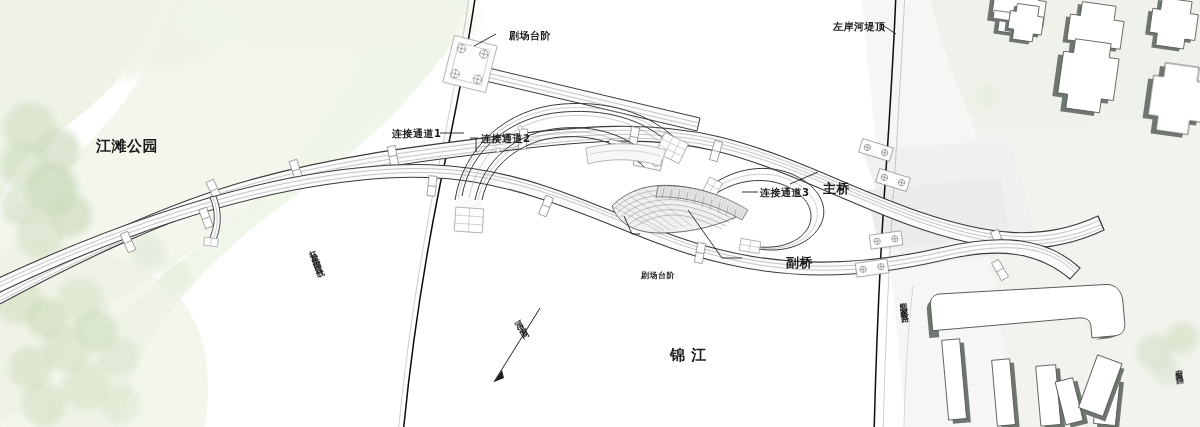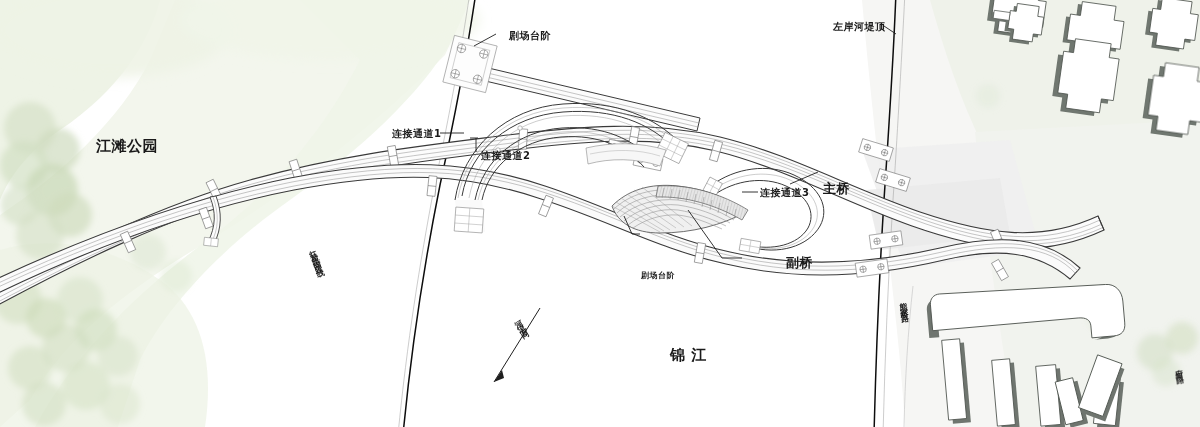--- a/index.html
+++ b/index.html
@@ -533,21 +533,21 @@
   <div class="lbl lbl-md" style="left:823px; top:182px;">主桥</div>
 
   <div class="lbl lbl-md" style="left:746px; top:256px;margin-left:40px;">副桥</div>
 
   <div class="lbl lbl-sm" style="left:509px; top:31px;">剧场台阶</div>
 
   <div class="lbl lbl-sm" style="left:833px; top:22px;">左岸河堤顶</div>
 
   <div class="lbl lbl-sm" style="left:392px; top:129px;">连接通道1</div>
 
-  <div class="lbl lbl-sm" style="left:481px; top:151px;">连接通道2</div>
+  <div class="lbl lbl-sm" style="left:481px; top:134px;">连接通道2</div>
 
   <div class="lbl lbl-sm" style="left:760px; top:188px;">连接通道3</div>
 
   <div class="lbl lbl-xs" style="left:641px; top:232px;margin-top:40px;">剧场台阶</div>
 
   <div class="lbl lbl-xs vert" style="left:305px; top:246px; transform:rotate(-20deg); transform-origin:top left;">红星路南延线</div>
 
   <div class="lbl lbl-xs vert" style="left:509px; top:318px; transform:rotate(-32deg); transform-origin:top left;">河流方向</div>
 
   <div class="lbl lbl-xs vert" style="left:897px; top:297px; transform:rotate(-8deg); transform-origin:top left;">熊家桥路</div>

